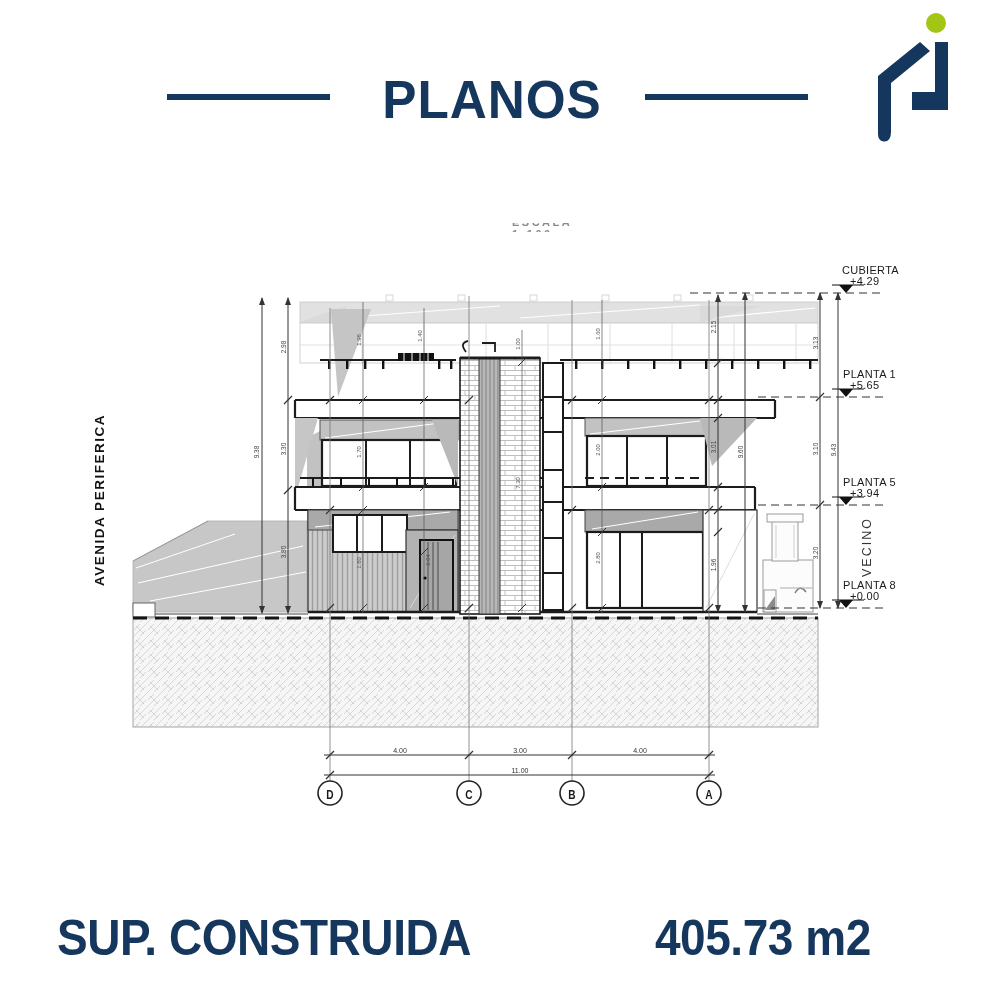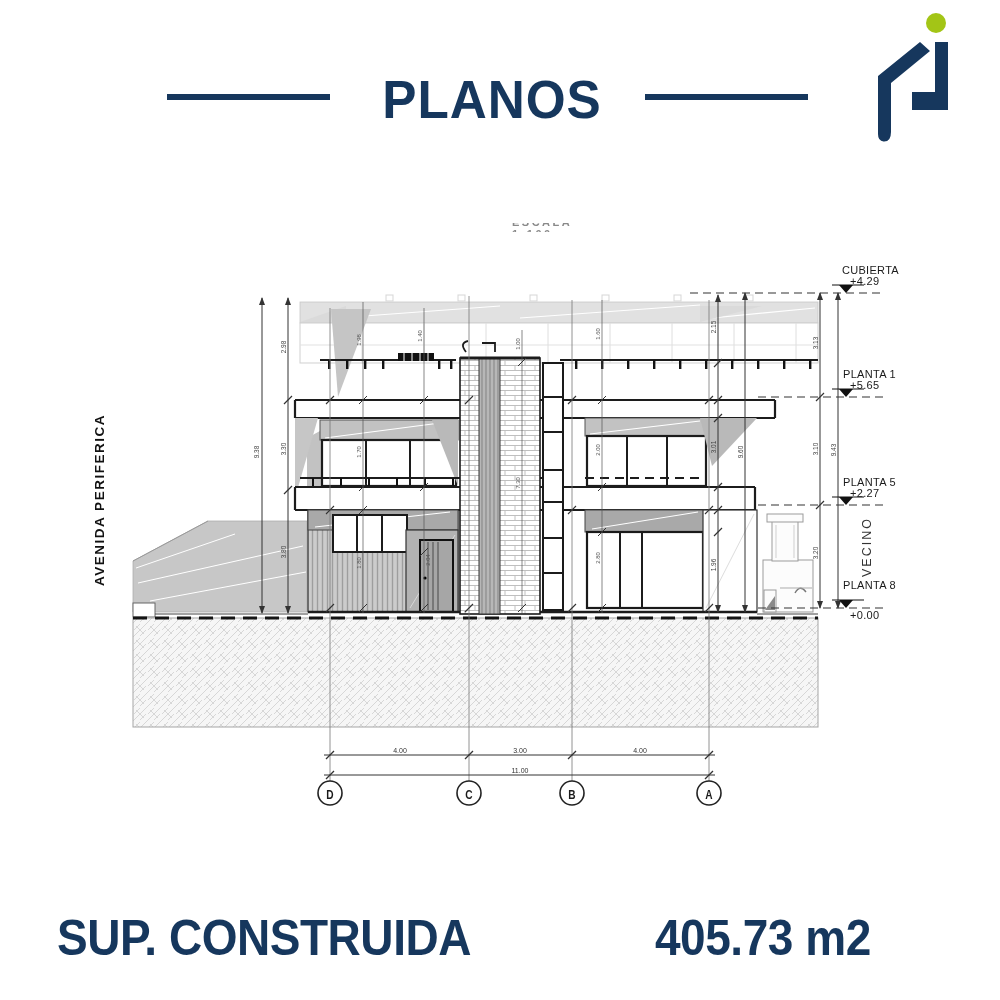--- a/index.html
+++ b/index.html
@@ -262,23 +262,23 @@
   </div>
 
   <span class="lbl rot" style="left:100px;top:500px;font-size:13.5px;font-weight:bold;letter-spacing:1.5px;color:#111;">AVENIDA PERIFERICA</span>
   <span class="lbl rot" style="left:867px;top:547px;font-size:12.5px;letter-spacing:2px;color:#333;">VECINO</span>
 
   <span class="lbl lvl" style="left:842px;top:265px;">CUBIERTA</span>
   <span class="lbl lvl" style="left:850px;top:276px;">+4.29</span>
   <span class="lbl lvl" style="left:843px;top:369px;">PLANTA 1</span>
   <span class="lbl lvl" style="left:850px;top:380px;">+5.65</span>
   <span class="lbl lvl" style="left:843px;top:477px;">PLANTA 5</span>
-  <span class="lbl lvl" style="left:850px;top:488px;">+2.27</span>
+  <span class="lbl lvl" style="left:850px;top:488px;">+3.94</span>
   <span class="lbl lvl" style="left:843px;top:580px;">PLANTA 8</span>
-  <span class="lbl lvl" style="left:850px;top:591px;margin-top:19px;">+0.00</span>
+  <span class="lbl lvl" style="left:850px;top:591px;">+0.00</span>
 
   <span class="lbl gridlet" style="left:330px;top:794px;">D</span>
   <span class="lbl gridlet" style="left:469px;top:794px;">C</span>
   <span class="lbl gridlet" style="left:572px;top:794px;">B</span>
   <span class="lbl gridlet" style="left:709px;top:794px;">A</span>
 
   <span class="lbl dim ctr" style="left:400px;top:750px;">4.00</span>
   <span class="lbl dim ctr" style="left:520px;top:750px;">3.00</span>
   <span class="lbl dim ctr" style="left:640px;top:750px;">4.00</span>
   <span class="lbl dim ctr" style="left:520px;top:770px;">11.00</span>

